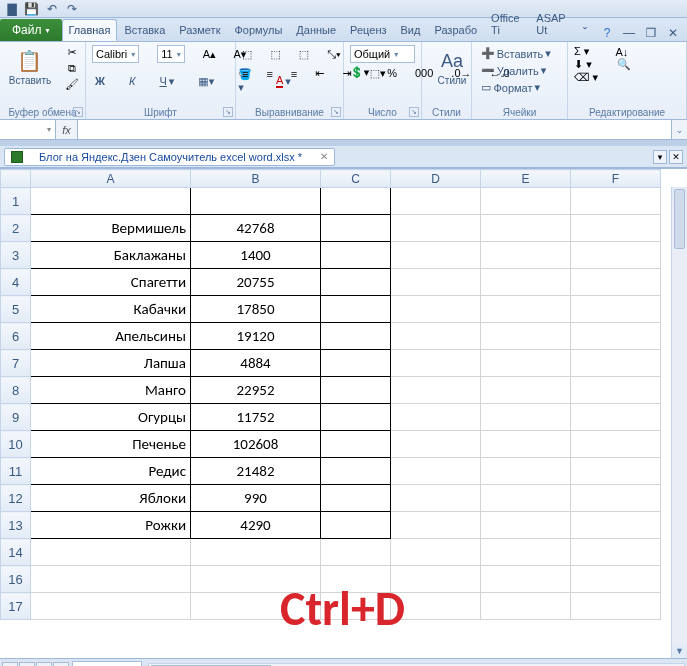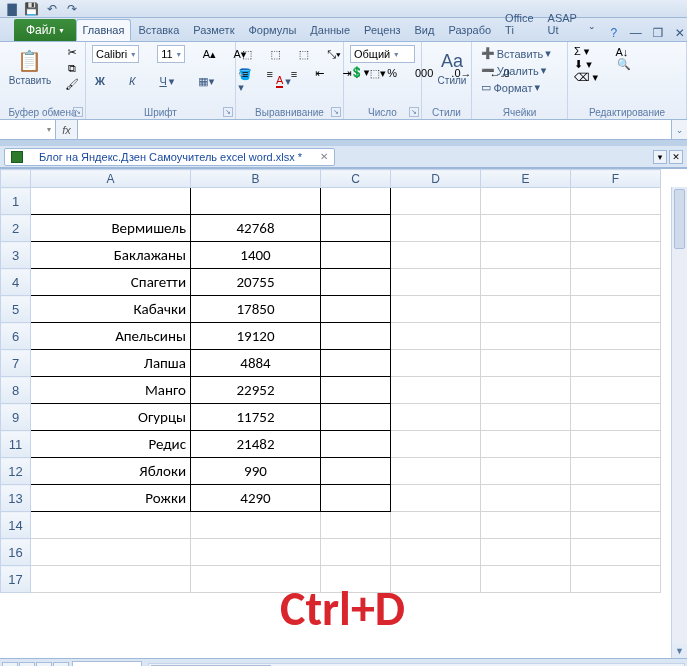--- a/index.html
+++ b/index.html
@@ -6,21 +6,21 @@
   body { width: 687px; height: 666px; background: #fff; overflow: hidden; font-size: 11px; }
 
   
   .titlebar { height: 18px; background: linear-gradient(#e4ecf7,#d3e0f0); border-bottom:1px solid #9db8d9; display:flex; align-items:center; padding:0 4px; }
   .qat { display:flex; gap:4px; align-items:center; }
   .qat .ico { width:16px; height:16px; display:flex; align-items:center; justify-content:center; color:#3b5a82; font-size:12px; }
   .titlebar .spacer { flex:1; }
 
   
   .tabs { height: 24px; background:linear-gradient(#dce7f5,#cfdef0); display:flex; align-items:flex-end; padding-left:0; border-bottom:1px solid #9db8d9;}
-  .file-tab { background:linear-gradient(#3c8f3c,#2d7a2d); color:#fff; padding:4px 12px; font-size:12px; border-radius:2px 2px 0 0; margin-left:14px; display:flex; align-items:center; gap:4px;}
+  .file-tab { background:linear-gradient(#3c8f3c,#2d7a2d); color:#fff; padding:4px 12px; font-size:12px; border-radius:2px 2px 0 0; margin-left:0; display:flex; align-items:center; gap:4px;}
   .file-tab::after{content:"▾"; font-size:8px;}
   .tab { padding:4px 6px; font-size:11px; color:#3b5a82; border:1px solid transparent; cursor:default;}
   .tab.active { background:#f5f9fe; border:1px solid #9db8d9; border-bottom:1px solid #f5f9fe; border-radius:3px 3px 0 0; color:#2b4a74;}
   .tabs .help { margin-left:auto; display:flex; gap:6px; padding-right:6px; align-items:center; color:#3b5a82;}
   .tabs .help .ico{width:16px;height:16px;display:flex;align-items:center;justify-content:center;font-size:12px;}
 
   
   .ribbon { height: 78px; background:linear-gradient(#f5f9fe,#e7eef8); border-bottom:1px solid #9db8d9; display:flex; }
   .group { border-right:1px solid #c7d6ea; padding:3px 6px 2px 6px; display:flex; flex-direction:column; position:relative;}
   .group .glabel { position:absolute; bottom:1px; left:0; right:0; text-align:center; font-size:10px; color:#5a7aa5;}
@@ -332,20 +332,29 @@
         <tr>
           <td class="rowhdr">9</td>
           <td class="cell bord dataA">Огурцы</td>
           <td class="cell bord dataB">11752</td>
           <td class="cell bord"></td>
           <td class="cell"></td>
           <td class="cell"></td>
           <td class="cell"></td>
         </tr>
         <tr>
+          <td class="rowhdr">10</td>
+          <td class="cell bord dataA">Печенье</td>
+          <td class="cell bord dataB">102608</td>
+          <td class="cell bord"></td>
+          <td class="cell"></td>
+          <td class="cell"></td>
+          <td class="cell"></td>
+        </tr>
+        <tr>
           <td class="rowhdr">11</td>
           <td class="cell bord dataA">Редис</td>
           <td class="cell bord dataB">21482</td>
           <td class="cell bord"></td>
           <td class="cell"></td>
           <td class="cell"></td>
           <td class="cell"></td>
         </tr>
         <tr>
           <td class="rowhdr">12</td>

